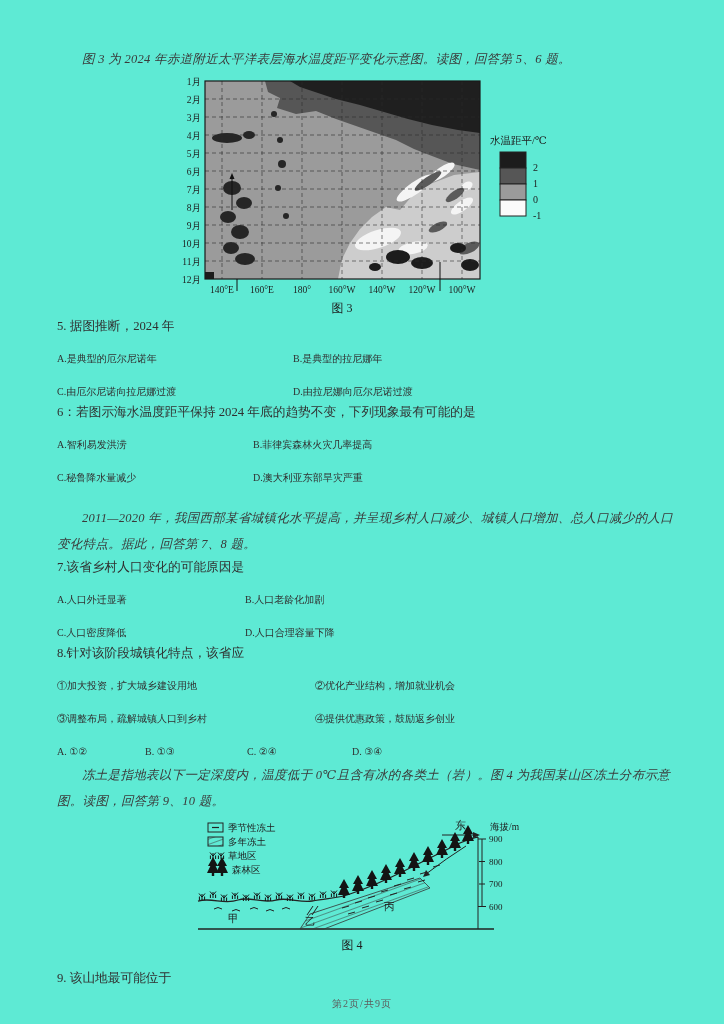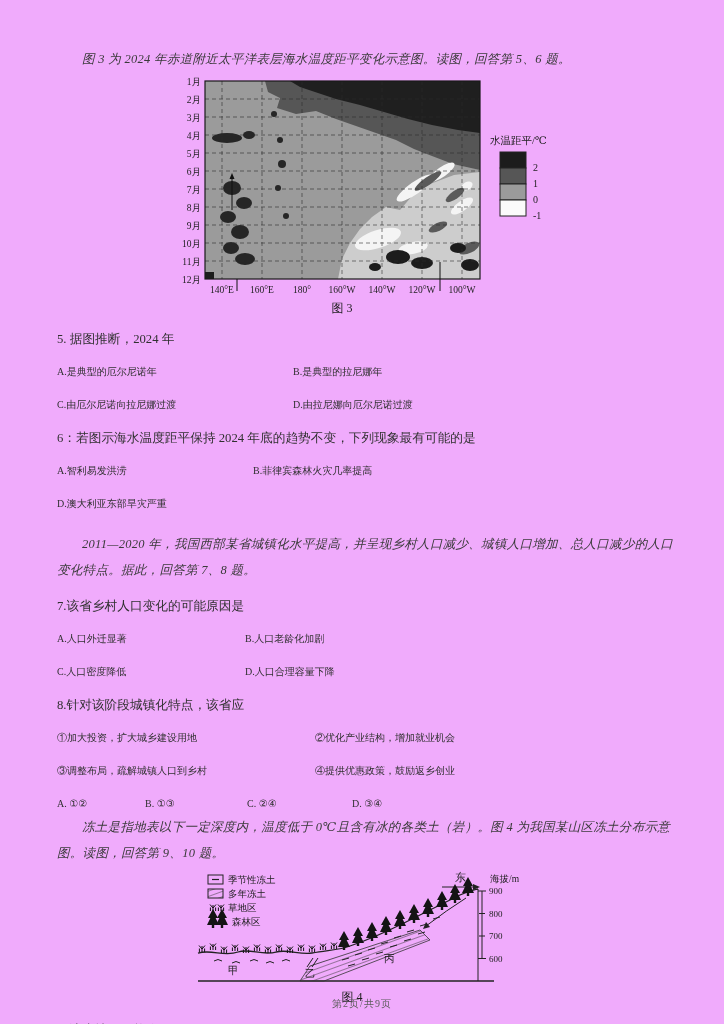--- a/index.html
+++ b/index.html
@@ -1,32 +1,32 @@
 <!DOCTYPE html>
 <html><head>
 <meta charset="utf-8">
 <style>
   html,body{margin:0;padding:0;}
   body{background:#e8e8e8;}
   .page{
     position:relative;
     width:724px;height:1024px;
     margin:0 auto;
-    background:#f0abfc;
+    background:#5eead4;
     font-family:"Liberation Serif","DejaVu Serif",serif;
     color:#343434;
     overflow:hidden;
   }
   .content{position:absolute;left:57px;right:48px;top:46px;}
   p{margin:0;}
   .intro{
     font-size:12.5px;line-height:26px;text-indent:2em;
     font-style:italic;color:#3a3a3a;letter-spacing:.3px;
   }
-  .stem{font-size:12.7px;line-height:20px;margin-top:13px;color:#303030;}
+  .stem{font-size:12.7px;line-height:20px;color:#303030;}
   .row{display:flex;margin-top:13px;font-size:10px;line-height:20px;color:#303030;}
   .row .c1{flex:0 0 auto;}
   .fig3{display:block;margin:4px 0 0 113px;}
   .fig4{display:block;margin:4px 0 0 135px;}
   .footer{
     position:absolute;left:0;right:0;bottom:13px;
     text-align:center;font-size:10px;color:#5d5d5d;letter-spacing:1px;
   }
   svg text{font-family:"Liberation Serif","DejaVu Serif",serif;fill:#1d1d1d;}
 </style>
@@ -172,20 +172,21 @@
       <span class="c1" style="width:236px">C.由厄尔尼诺向拉尼娜过渡</span>
       <span>D.由拉尼娜向厄尔尼诺过渡</span>
     </div>
 
     <p class="stem">6：若图示海水温度距平保持 2024 年底的趋势不变，下列现象最有可能的是</p>
     <div class="row">
       <span class="c1" style="width:196px">A.智利易发洪涝</span>
       <span>B.菲律宾森林火灾几率提高</span>
     </div>
     <div class="row">
+      <span class="c1" style="width:196px">C.秘鲁降水量减少</span>
       <span>D.澳大利亚东部旱灾严重</span>
     </div>
 
     <p class="intro" style="margin-top:17px">2011—2020 年，我国西部某省城镇化水平提高，并呈现乡村人口减少、城镇人口增加、总人口减少的人口变化特点。据此，回答第 7、8 题。</p>
 
     <p class="stem">7.该省乡村人口变化的可能原因是</p>
     <div class="row">
       <span class="c1" style="width:188px">A.人口外迁显著</span>
       <span>B.人口老龄化加剧</span>
     </div>

